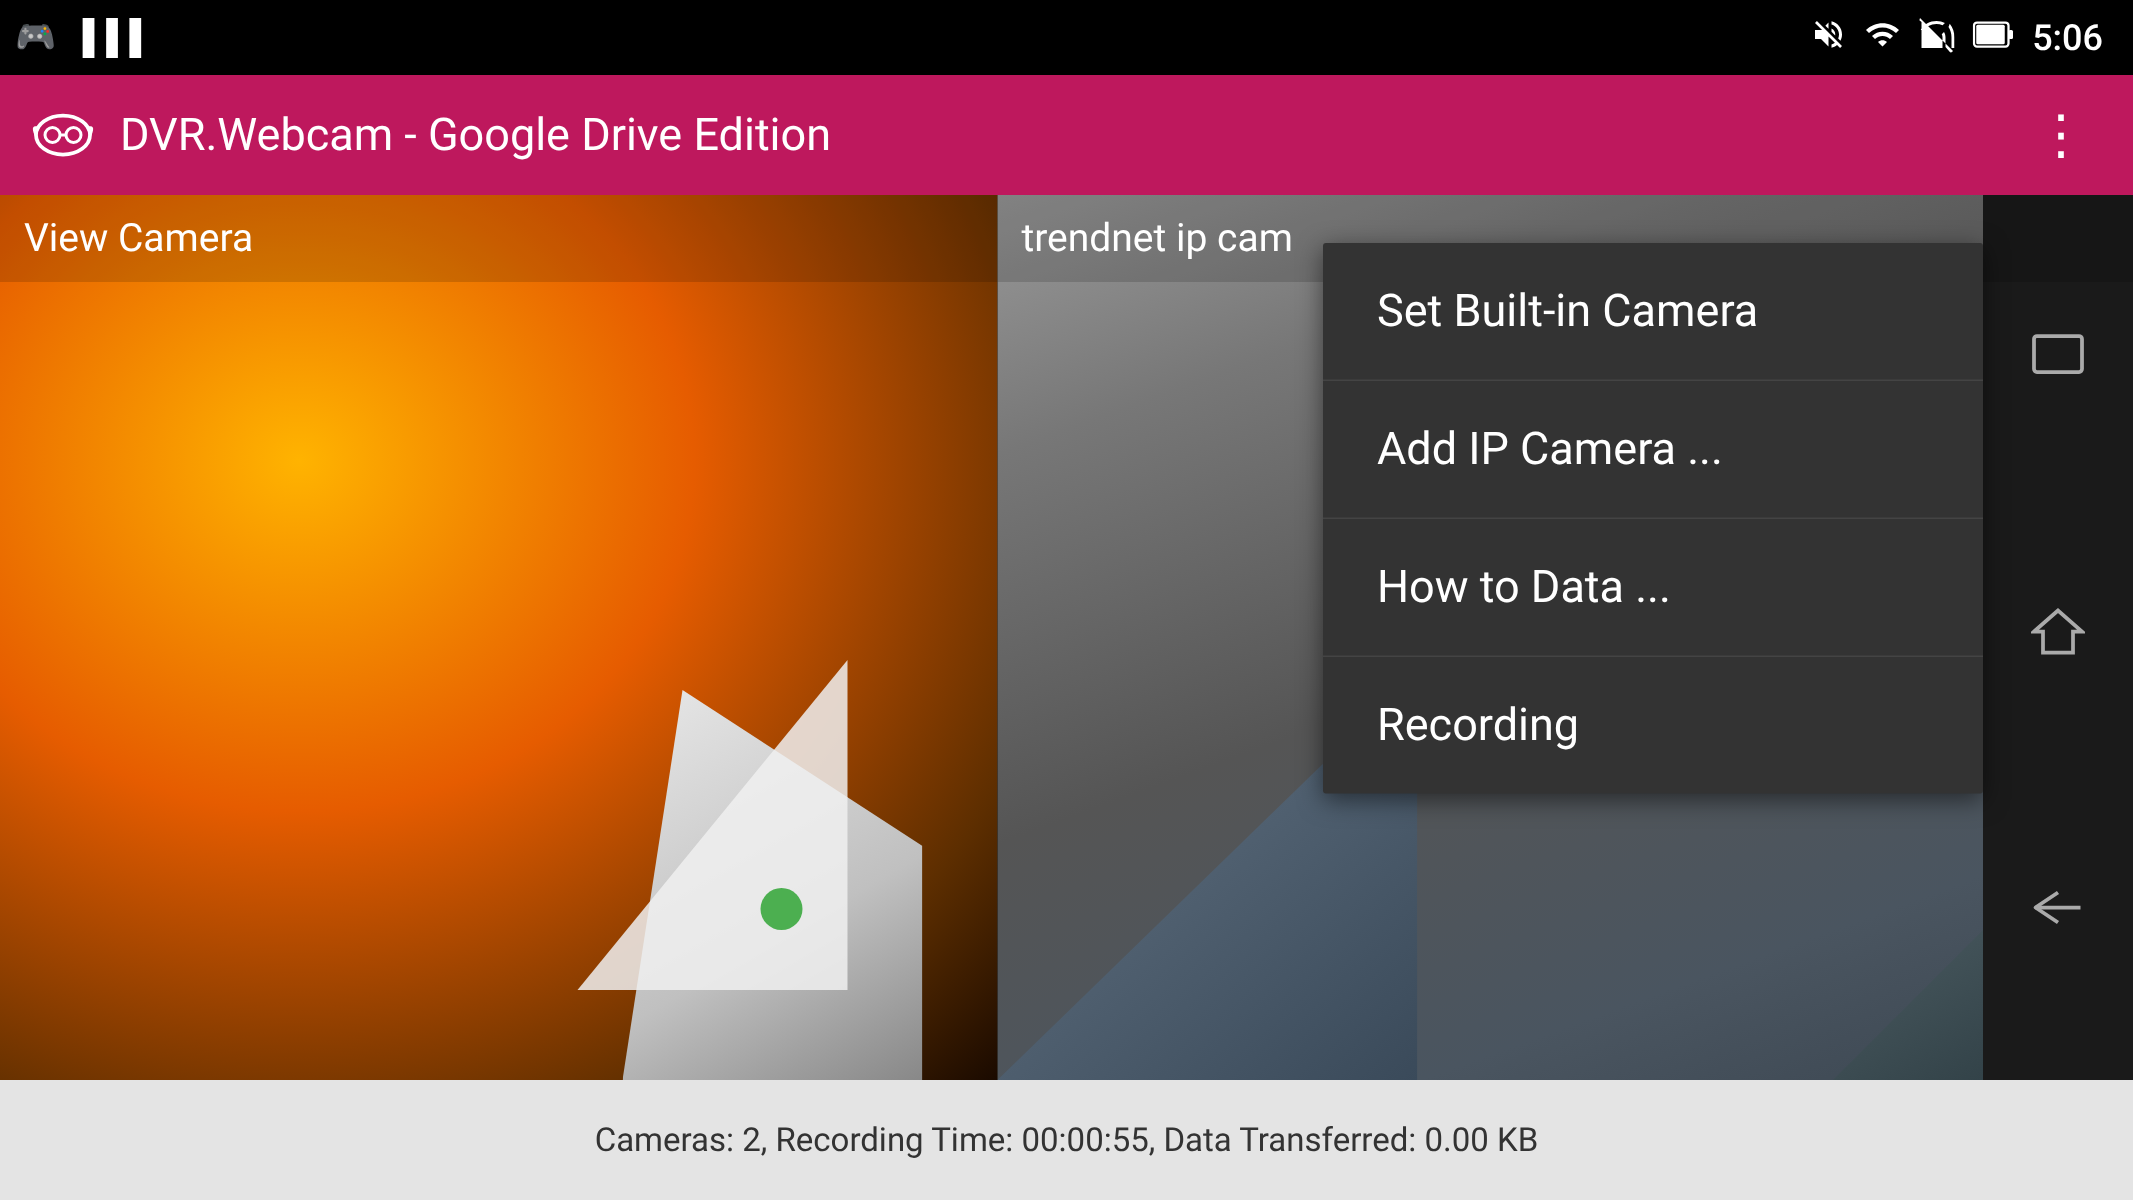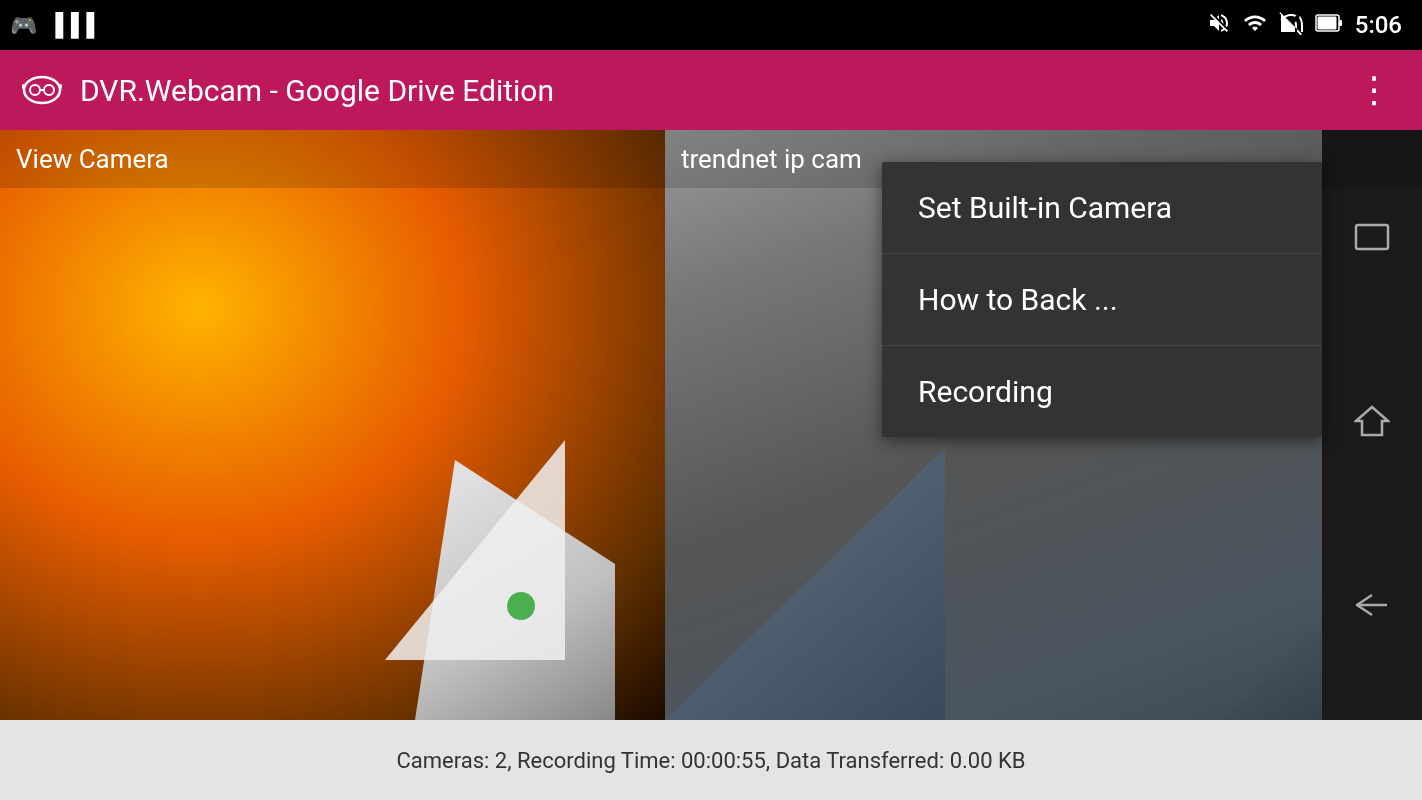--- a/index.html
+++ b/index.html
@@ -301,21 +301,22 @@
       <div style="position:absolute;top:0;left:0;right:0;bottom:0;background:linear-gradient(160deg,#999 0%,#777 20%,#555 50%,#4a5560 80%,#3a4550 100%);"></div>
 
       <div style="position:absolute;bottom:0;left:0;width:280px;height:340px;background:linear-gradient(140deg,#6a7a8a 0%,#3a4a5a 100%);clip-path:polygon(0 100%,100% 20%,100% 100%);"></div>
       <div style="position:absolute;bottom:0;right:0;width:200px;height:200px;background:linear-gradient(150deg,#5a6a70 0%,#2a3a40 100%);clip-path:polygon(100% 0%,100% 100%,0% 100%);"></div>
     </div>
     <div id="right-camera-label">trendnet ip cam</div>
   </div>
 
   <div id="dropdown-menu">
     <div class="menu-item">Set Built-in Camera</div>
-    <div class="menu-item">How to Back ...</div>
+    <div class="menu-item">Add IP Camera ...</div>
+    <div class="menu-item">How to Data ...</div>
     <div class="menu-item">Recording</div>
   </div>
 
   <div id="nav-buttons">
     <div class="nav-btn">
       <svg width="36" height="28" viewBox="0 0 36 28" fill="none">
         <rect x="2" y="2" width="32" height="24" rx="2" stroke="#aaa" stroke-width="2.5" fill="none"></rect>
       </svg>
     </div>
     <div class="nav-btn">

